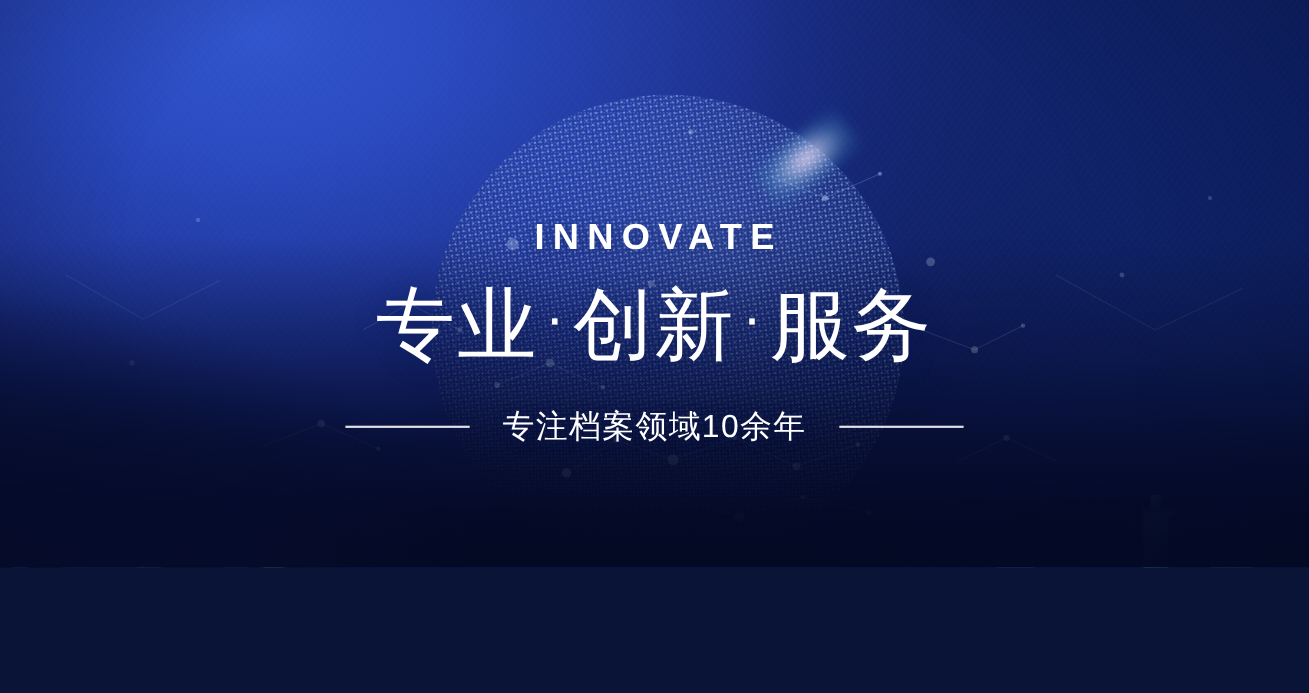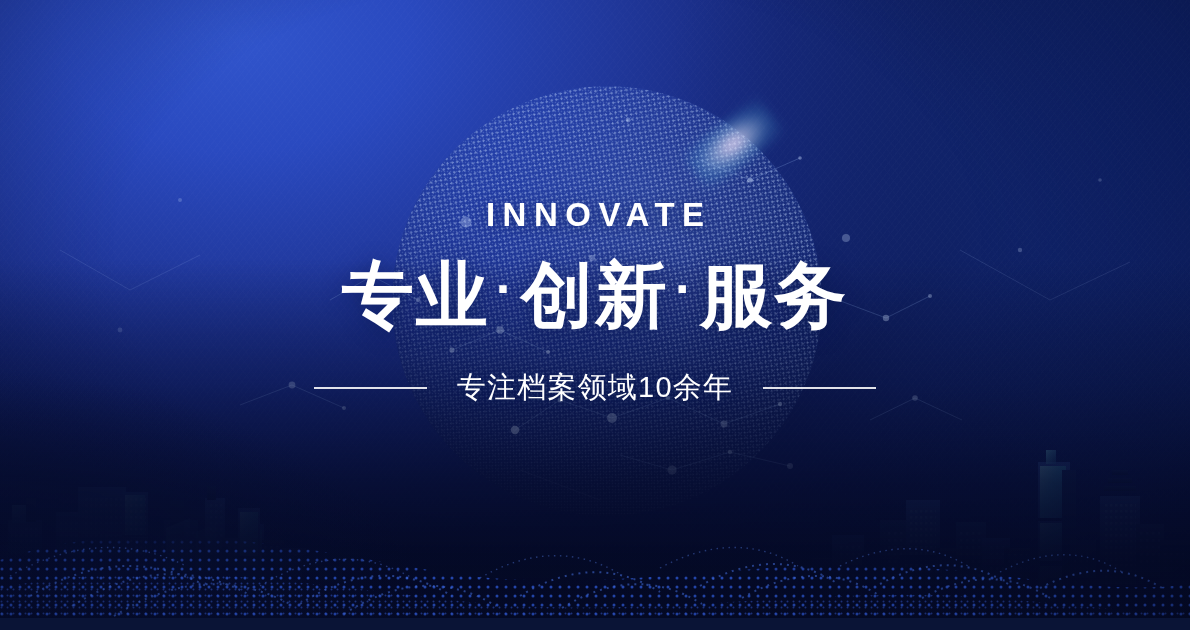--- a/index.html
+++ b/index.html
@@ -4,21 +4,21 @@
 <style>
   * { margin:0; padding:0; box-sizing:border-box; }
   html, body {
     width:1190px; height:630px;
     background:#0a1436;
     font-family:"Liberation Sans", sans-serif;
     overflow:hidden;
   }
   #banner {
     position:relative;
-    width:1190px; height:618px;
+    width:1190px; height:516px;
     overflow:hidden;
     background:#1b3399;
   }
   .layer { position:absolute; inset:0; }
 
   
   #bg-base {
     background:
       radial-gradient(ellipse 780px 520px at 20% 6%, #3155cc 0%, #2a4ac0 22%, #21399e 46%, #16277a 70%, #0e1a57 100%);
   }
@@ -121,21 +121,21 @@
   
   #text-block { position:absolute; left:0; top:0; width:1190px; text-align:center; }
   #eyebrow {
     position:absolute; left:0; top:196px; width:1190px;
     font-size:33px; font-weight:bold; color:#ffffff;
     letter-spacing:7.5px; text-indent:7.5px;
     text-shadow:0 2px 14px rgba(10,25,80,.55);
   }
   #headline {
     position:absolute; left:0; top:248px; width:1190px;
-    font-size:72px; font-weight:bold; color:#ffffff;
+    font-size:72px; font-weight:normal; color:#ffffff;
     letter-spacing:2px;
     text-shadow:0 3px 20px rgba(8,20,70,.50);
     white-space:nowrap;
   }
   #headline .sep { font-size:52px; vertical-align:14px; padding:0 6px; }
   #sub-row {
     position:absolute; left:0; top:368px; width:1190px;
     display:flex; align-items:center; justify-content:center; gap:30px;
   }
   .rule { width:113px; height:1.4px; background:rgba(255,255,255,.88); }

